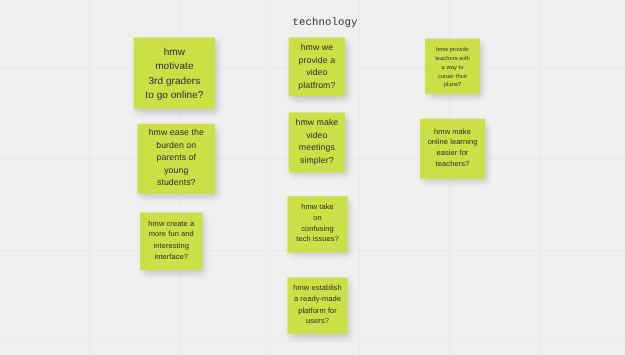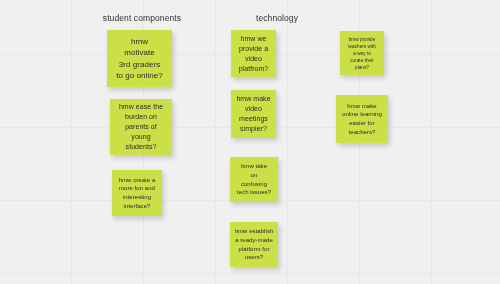--- a/index.html
+++ b/index.html
@@ -64,21 +64,20 @@
   .note.lg .note-text { font-size: 8px; line-height: 11.5px; }
   .note.md .note-text { font-size: 7px; line-height: 10px; }
   .note.sm .note-text { font-size: 6px; line-height: 8.6px; }
   .note.xs .note-text { font-size: 4.6px; line-height: 7px; }
 </style>
 </head>
 <body>
 
 <div id="board">
 
-  <div class="col-header" style="left:92px; top:13px; width:100px;">student components</div>
 
   <div class="note lg" style="left:107px; top:30px; width:65px; height:57px;">
     <span class="note-text">hmw
 motivate
 3rd graders
 to go online?</span>
   </div>
 
   <div class="note md" style="left:110px; top:99px; width:62px; height:56px;">
     <span class="note-text">hmw ease the
@@ -88,21 +87,21 @@
 students?</span>
   </div>
 
   <div class="note sm" style="left:112px; top:170px; width:50px; height:46px;">
     <span class="note-text">hmw create a
 more fun and
 interesting
 interface?</span>
   </div>
 
-  <div class="col-header" style="left:222px; top:13px; width:110px;">technology</div>
+  <div class="col-header" style="left:205px; top:13px; width:110px;font-family:Liberation Mono, monospace;">technology</div>
 
   <div class="note md" style="left:231px; top:30px; width:45px; height:47px;">
     <span class="note-text">hmw we
 provide a
 video
 platfrom?</span>
   </div>
 
   <div class="note md" style="left:231px; top:90px; width:45px; height:48px;">
     <span class="note-text">hmw make

